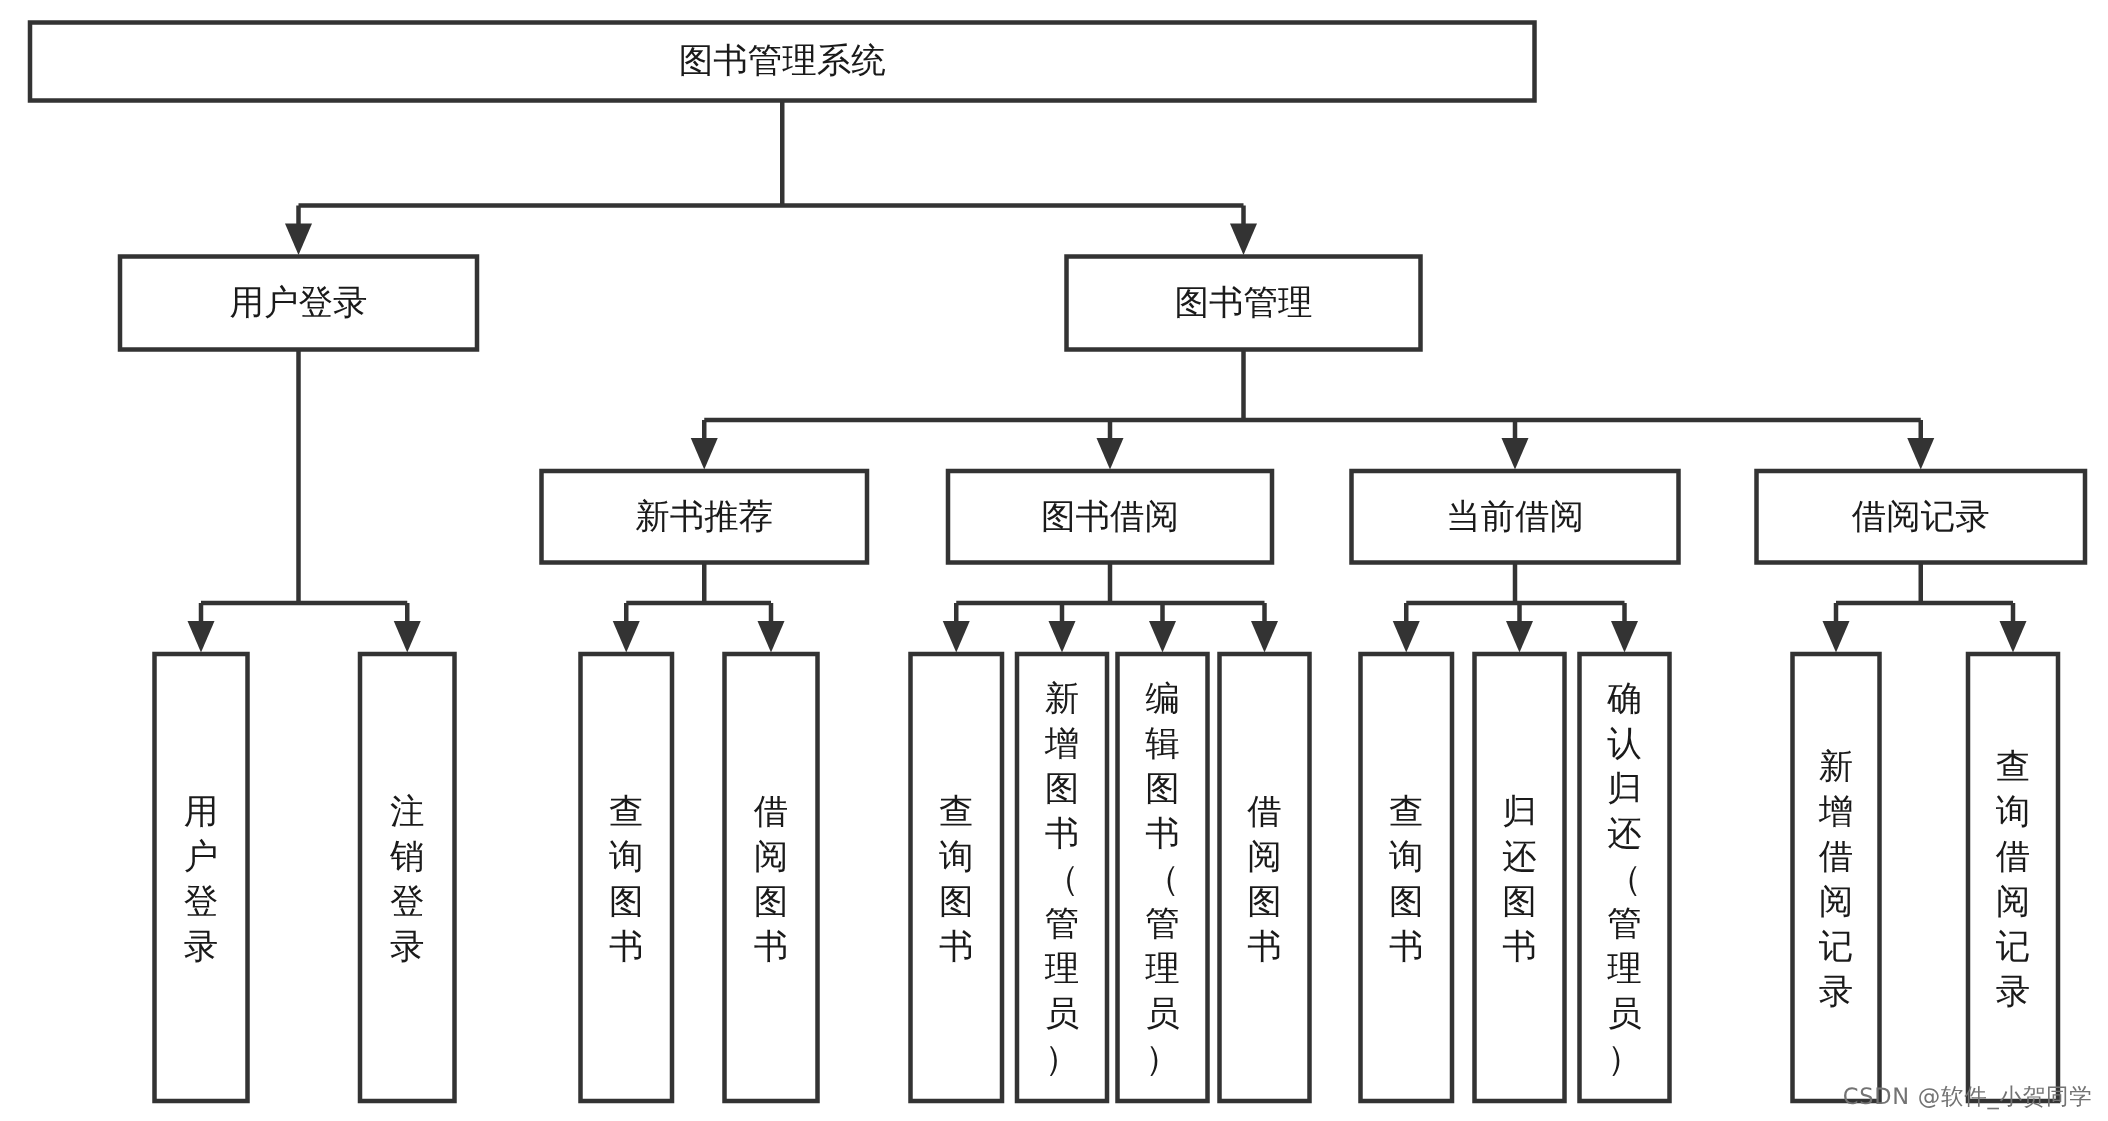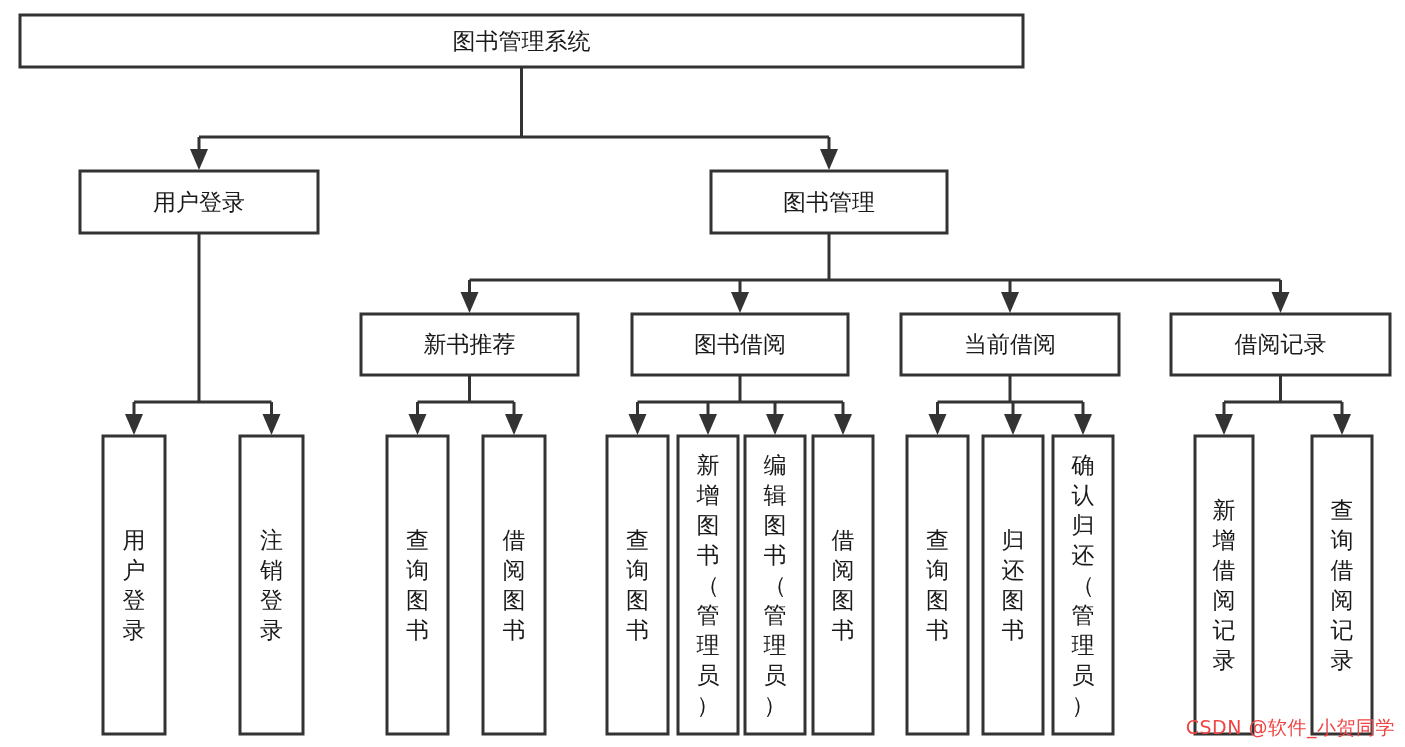--- a/index.html
+++ b/index.html
@@ -46,22 +46,22 @@
   }
   .arrow-head {
     fill: #333333;
     stroke: none;
   }
   .watermark {
     position: absolute;
     right: 10px;
     bottom: 6px;
     font-family: "DejaVu Sans", "Liberation Sans", sans-serif;
-    font-size: 19px;
-    color: #ef4444;
+    font-size: 15px;
+    color: #737373;
     letter-spacing: 0.5px;
     white-space: nowrap;
     user-select: none;
   }
 </style>
 </head>
 <body>
 
 <svg id="diagram" viewBox="0 0 1405 747" xmlns="http://www.w3.org/2000/svg">
   <g id="edges-layer">

